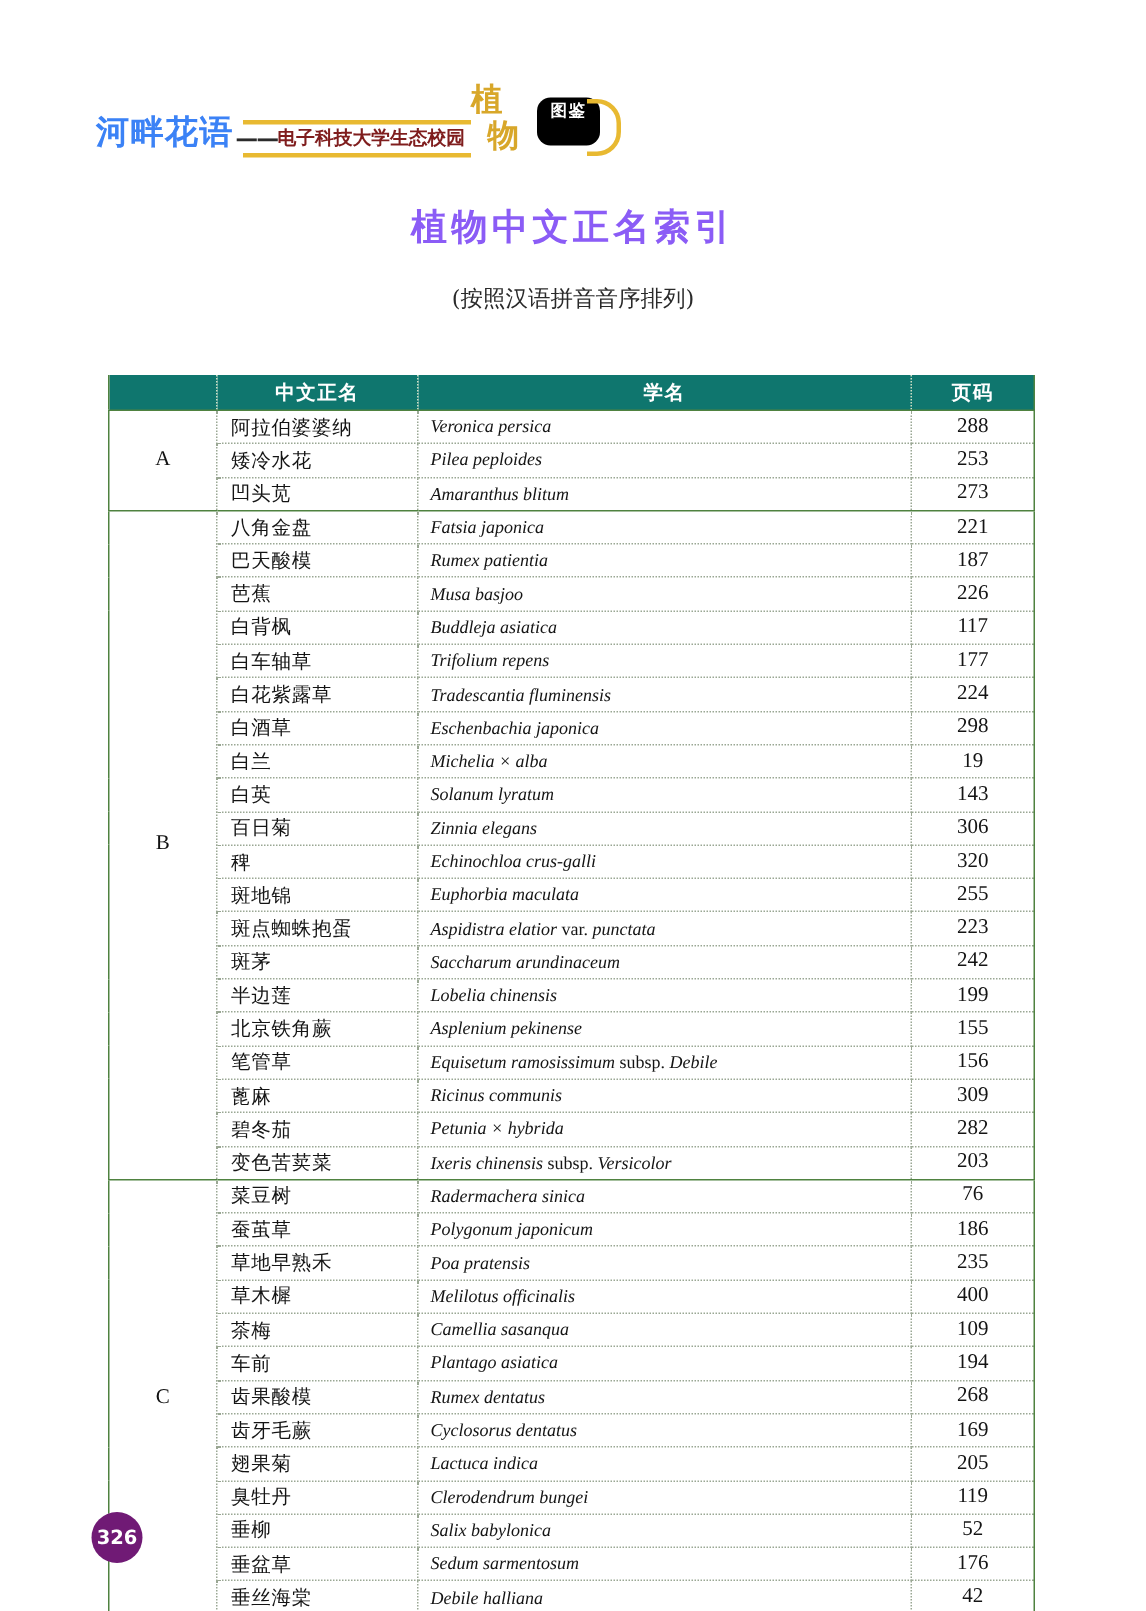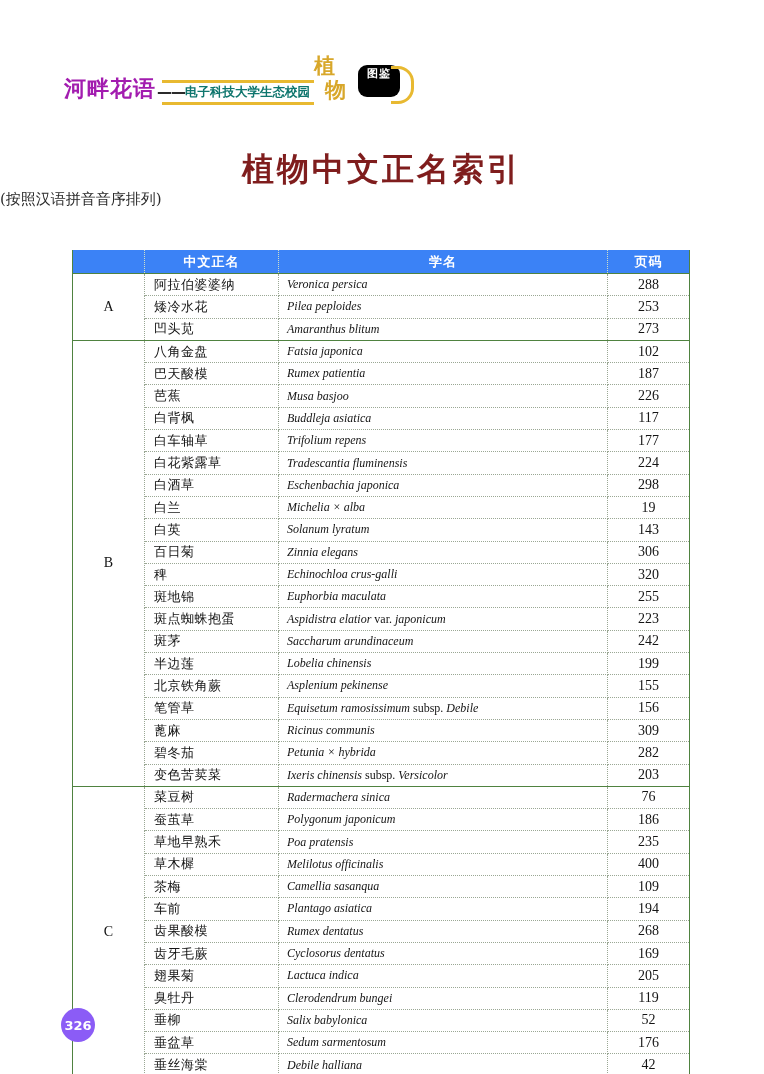--- a/index.html
+++ b/index.html
@@ -17,21 +17,21 @@
     position:absolute;
     left:64px; top:58px;
     height:48px;
     display:flex;
     align-items:flex-end;
   }
   .logo-main{
     font-family:"DejaVu Sans","Liberation Sans",sans-serif;
     font-weight:bold;
     font-size:22px;
-    color:#a21caf;
+    color:#3b82f6;
     letter-spacing:1px;
     line-height:1;
     padding-bottom:6px;
   }
   .logo-rule-wrap{
     position:relative;
     display:flex;
     align-items:center;
     padding-bottom:6px;
   }
@@ -41,21 +41,21 @@
     font-weight:bold;
     color:#2b2b2b;
     line-height:1;
     margin-left:1px;
     letter-spacing:-1px;
   }
   .logo-sub{
     font-family:"DejaVu Sans","Liberation Sans",sans-serif;
     font-size:12.5px;
     font-weight:bold;
-    color:#0f766e;
+    color:#7f1d1d;
     line-height:1;
     letter-spacing:0px;
   }
   .logo-gold-top{
     position:absolute;
     left:6px; right:-4px; top:-5px;
     height:3px;
     background:#e8b931;
   }
   .logo-gold-bot{
@@ -97,32 +97,32 @@
     right:-14px; top:8px;
     width:20px;height:32px;
     border:3px solid #e8b931;
     border-left:none;
     border-radius:0 16px 16px 0;
   }
 
   
   .page-title{
     position:absolute;
-    left:0; right:0; top:148px;
+    left:0; right:0; top:135px;
     text-align:center;
     font-family:"DejaVu Serif","Liberation Serif",serif;
     font-weight:bold;
-    font-size:32px;
-    color:#7f1d1d;
+    font-size:24px;
+    color:#8b5cf6;
     letter-spacing:3px;
   }
   .page-subtitle{
     position:absolute;
     left:0; right:0; top:190px;
-    text-align:left;
+    text-align:center;
     font-family:"DejaVu Serif","Liberation Serif",serif;
     font-size:15px;
     color:#2a2a2a;
     letter-spacing:0px;
   }
 
   
   .index-table-wrap{
     position:absolute;
     left:72px; top:250px;
@@ -134,21 +134,21 @@
     table-layout:fixed;
     border-left:1.5px solid #4f8240;
     border-right:1.5px solid #4f8240;
   }
   table.index-table col.c-letter{ width:72px; }
   table.index-table col.c-cn{ width:134px; }
   table.index-table col.c-sci{ width:background; }
   table.index-table col.c-page{ width:82px; }
 
   thead th{
-    background:#3b82f6;
+    background:#0f766e;
     color:#ffffff;
     font-family:"DejaVu Sans","Liberation Sans",sans-serif;
     font-weight:bold;
     font-size:13px;
     height:23px;
     padding:0;
     letter-spacing:1px;
     border-right:1px dotted #cfe0c6;
   }
   thead th.th-letter{ border-right:1px dotted #cfe0c6; }
@@ -197,21 +197,21 @@
   
   tr.group-start > td{ border-top:1.5px solid #4f8240; }
   tr.last-row > td{ border-bottom:1px dotted #9aa794; }
 
   
   .page-num{
     position:absolute;
     left:61px; top:1008px;
     width:34px;height:34px;
     border-radius:50%;
-    background:#8b5cf6;
+    background:#701a75;
     color:#ffffff;
     font-family:"DejaVu Sans","Liberation Sans",sans-serif;
     font-weight:bold;
     font-size:13px;
     display:flex;
     align-items:center;
     justify-content:center;
   }
 </style>
 </head>
@@ -266,21 +266,21 @@
         </tr>
         <tr>
           <td class="cell-cn">凹头苋</td>
           <td class="cell-sci"><span>Amaranthus blitum</span></td>
           <td class="cell-page">273</td>
         </tr>
         <tr class="group-start">
           <td class="cell-letter" rowspan="20">B</td>
           <td class="cell-cn">八角金盘</td>
           <td class="cell-sci"><span>Fatsia japonica</span></td>
-          <td class="cell-page">102</td>
+          <td class="cell-page">221</td>
         </tr>
         <tr>
           <td class="cell-cn">巴天酸模</td>
           <td class="cell-sci"><span>Rumex patientia</span></td>
           <td class="cell-page">187</td>
         </tr>
         <tr>
           <td class="cell-cn">芭蕉</td>
           <td class="cell-sci"><span>Musa basjoo</span></td>
           <td class="cell-page">226</td>
@@ -325,21 +325,21 @@
           <td class="cell-sci"><span>Echinochloa crus-galli</span></td>
           <td class="cell-page">320</td>
         </tr>
         <tr>
           <td class="cell-cn">斑地锦</td>
           <td class="cell-sci"><span>Euphorbia maculata</span></td>
           <td class="cell-page">255</td>
         </tr>
         <tr>
           <td class="cell-cn">斑点蜘蛛抱蛋</td>
-          <td class="cell-sci"><span>Aspidistra elatior </span><span class="upright">var.</span><span> japonicum</span></td>
+          <td class="cell-sci"><span>Aspidistra elatior </span><span class="upright">var.</span><span> punctata</span></td>
           <td class="cell-page">223</td>
         </tr>
         <tr>
           <td class="cell-cn">斑茅</td>
           <td class="cell-sci"><span>Saccharum arundinaceum</span></td>
           <td class="cell-page">242</td>
         </tr>
         <tr>
           <td class="cell-cn">半边莲</td>
           <td class="cell-sci"><span>Lobelia chinensis</span></td>

